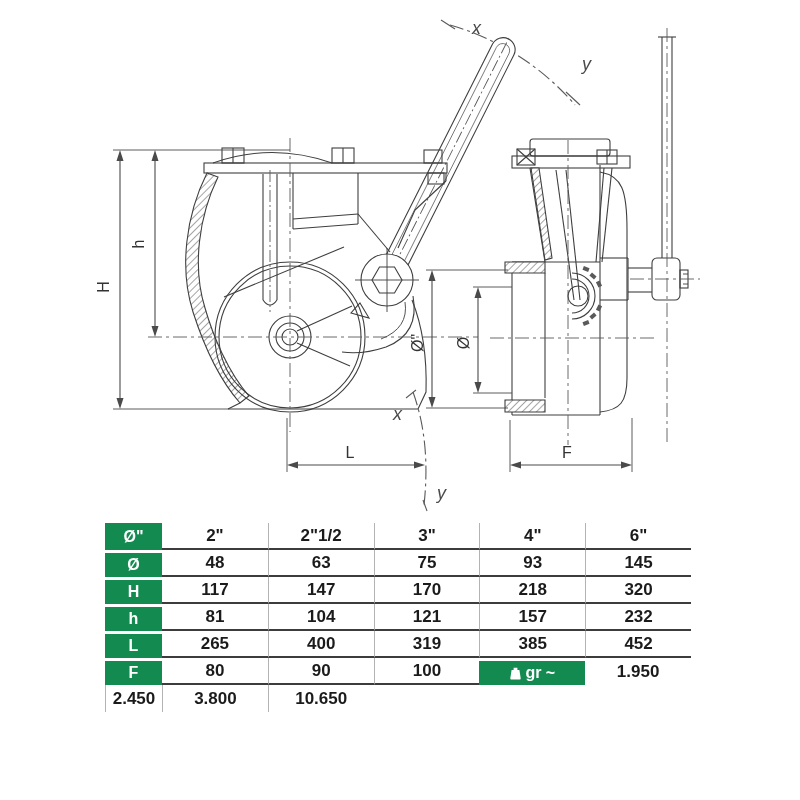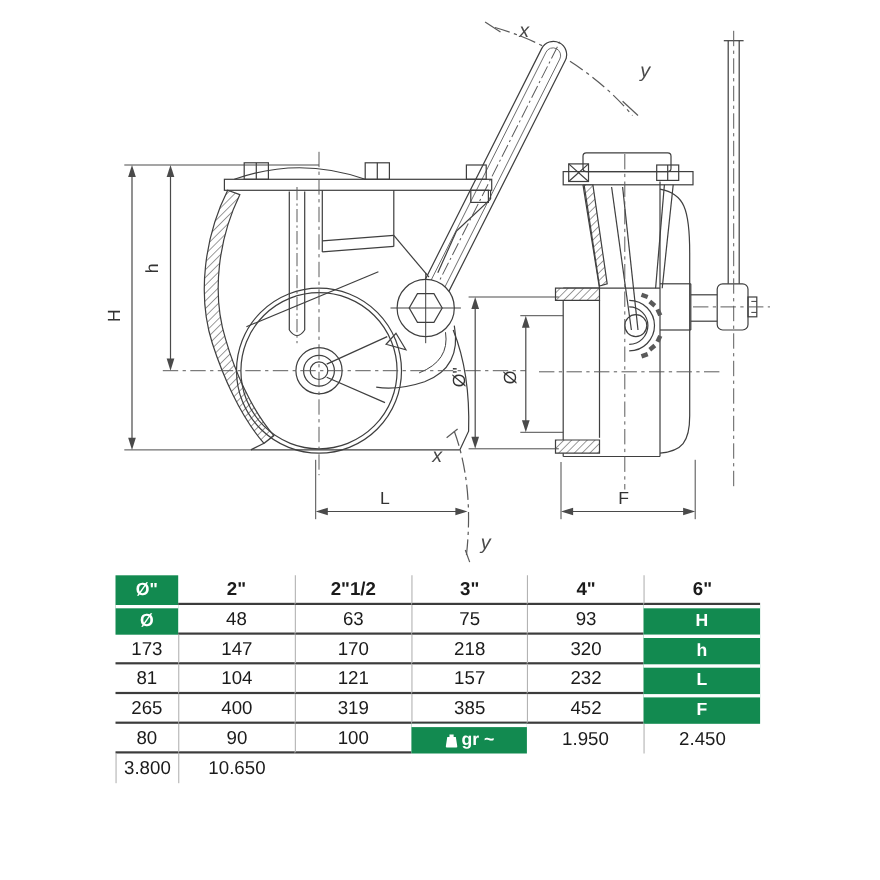--- a/index.html
+++ b/index.html
@@ -11,21 +11,21 @@
   .xylabel{font-size:18px;font-style:italic;fill:#4a4a4a;}
 
   
   #dims-table{position:absolute;left:105px;top:523px;width:586px;
               display:grid;grid-template-columns:57px repeat(5,1fr);}
   .gcell{background:#128a50;color:#fff;font-weight:bold;font-size:16px;
          display:flex;align-items:center;justify-content:center;gap:3px;
          height:27px;box-sizing:border-box;}
   .gcell.gap{border-top:3px solid #fff;}
   .hcell,.dcell{display:flex;align-items:center;justify-content:center;
-         height:27px;box-sizing:border-box;color:#1b1b1b;font-size:17px;}
+         height:27px;box-sizing:border-box;color:#1b1b1b;font-size:17px;font-weight:bold;}
   .hcell{font-weight:bold;}
   .rowline{border-bottom:2px solid #3c3c3c;}
   .vline{border-left:1px solid #b3b3b3;}
   .gcell .wicon{display:inline-flex;}
 </style>
 </head>
 <body>
 
 <div id="page">
 
@@ -254,22 +254,23 @@
       <div class="hcell rowline">2"</div>
       <div class="hcell rowline vline">2"1/2</div>
       <div class="hcell rowline vline">3"</div>
       <div class="hcell rowline vline">4"</div>
       <div class="hcell rowline vline">6"</div>
       <div class="gcell gap">Ø</div>
       <div class="dcell rowline">48</div>
       <div class="dcell rowline vline">63</div>
       <div class="dcell rowline vline">75</div>
       <div class="dcell rowline vline">93</div>
+      <div class="dcell rowline vline">145</div>
       <div class="gcell gap">H</div>
-      <div class="dcell rowline">173</div>
+      <div class="dcell rowline">117</div>
       <div class="dcell rowline vline">147</div>
       <div class="dcell rowline vline">170</div>
       <div class="dcell rowline vline">218</div>
       <div class="dcell rowline vline">320</div>
       <div class="gcell gap">h</div>
       <div class="dcell rowline">81</div>
       <div class="dcell rowline vline">104</div>
       <div class="dcell rowline vline">121</div>
       <div class="dcell rowline vline">157</div>
       <div class="dcell rowline vline">232</div>

